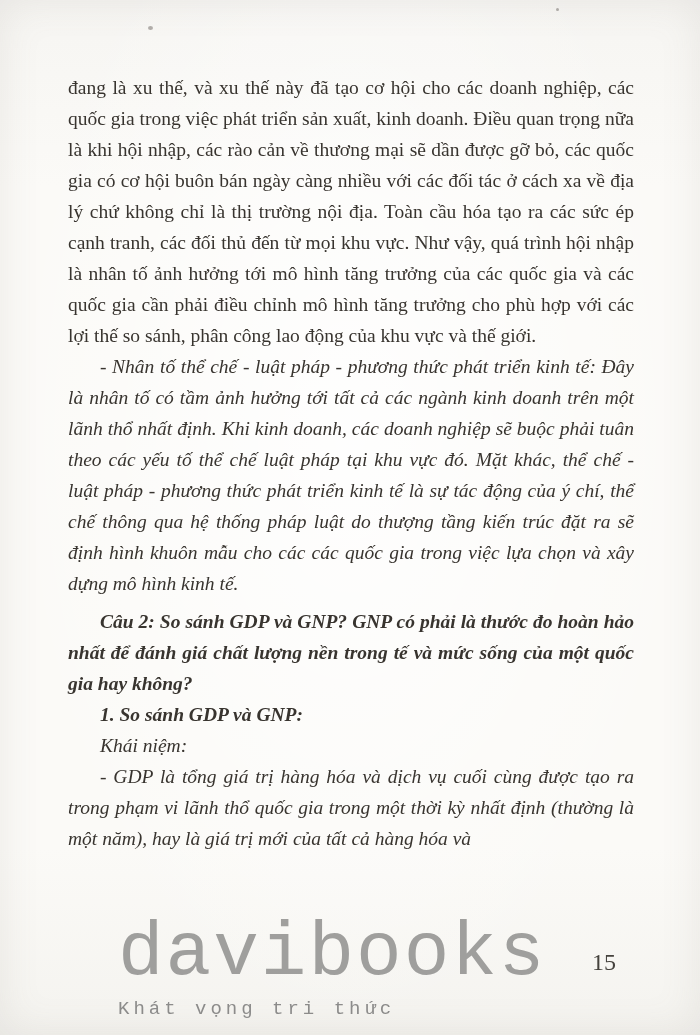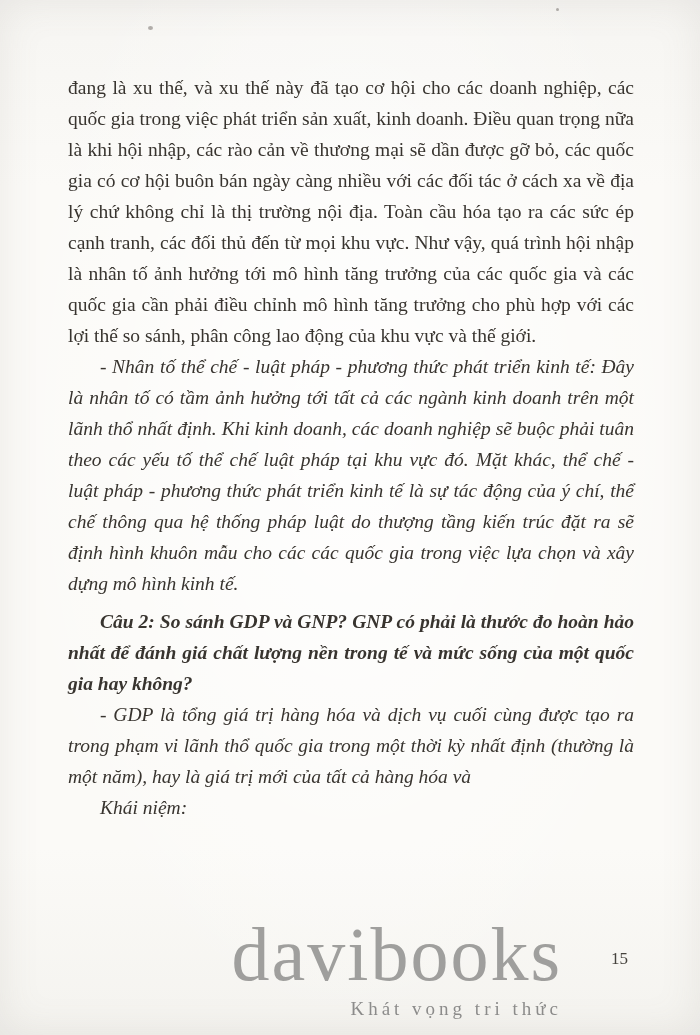--- a/index.html
+++ b/index.html
@@ -48,65 +48,67 @@
     font-style: italic;
   }
   .content p.sub-italic {
     font-style: italic;
   }
   .watermark {
     position: absolute;
     left: 118px;
     top: 916px;
     width: 444px;
-    text-align: right;
+    text-align: left;
     z-index: 2;
     pointer-events: none;
+    font-family: Liberation Mono, monospace;
   }
   .watermark .wm-title {
     font-size: 76px;
     line-height: 76px;
     color: rgba(125,125,124,0.72);
     letter-spacing: 2px;
   }
   .watermark .wm-tagline {
     font-size: 19px;
     line-height: 30px;
     margin-top: 2px;
     color: rgba(110,110,110,0.78);
     letter-spacing: 4px;
   }
   .page-number {
     position: absolute;
     top: 949px;
-    right: 72px;
-    font-size: 17px;
+    right: 84px;
+    font-size: 24px;
     color: #45423d;
     z-index: 3;
   }
 </style>
 </head>
 <body>
 
 <div class="page">
 
   <span class="speck a"></span>
   <span class="speck b"></span>
 
   <div class="content">
     <p>đang là xu thế, và xu thế này đã tạo cơ hội cho các doanh nghiệp, các quốc gia trong việc phát triển sản xuất, kinh doanh. Điều quan trọng nữa là khi hội nhập, các rào cản về thương mại sẽ dần được gỡ bỏ, các quốc gia có cơ hội buôn bán ngày càng nhiều với các đối tác ở cách xa về địa lý chứ không chỉ là thị trường nội địa. Toàn cầu hóa tạo ra các sức ép cạnh tranh, các đối thủ đến từ mọi khu vực. Như vậy, quá trình hội nhập là nhân tố ảnh hưởng tới mô hình tăng trưởng của các quốc gia và các quốc gia cần phải điều chỉnh mô hình tăng trưởng cho phù hợp với các lợi thế so sánh, phân công lao động của khu vực và thế giới.</p>
 
     <p class="indent">- Nhân tố thể chế - luật pháp - phương thức phát triển kinh tế: Đây là nhân tố có tầm ảnh hưởng tới tất cả các ngành kinh doanh trên một lãnh thổ nhất định. Khi kinh doanh, các doanh nghiệp sẽ buộc phải tuân theo các yếu tố thể chế luật pháp tại khu vực đó. Mặt khác, thể chế - luật pháp - phương thức phát triển kinh tế là sự tác động của ý chí, thể chế thông qua hệ thống pháp luật do thượng tầng kiến trúc đặt ra sẽ định hình khuôn mẫu cho các các quốc gia trong việc lựa chọn và xây dựng mô hình kinh tế.</p>
 
     <p class="indent q-heading">Câu 2: So sánh GDP và GNP? GNP có phải là thước đo hoàn hảo nhất để đánh giá chất lượng nền trong tế và mức sống của một quốc gia hay không?</p>
 
+    <p class="indent sub-bold-italic">1. So sánh GDP và GNP:</p>
+
+    <p class="indent sub-italic">Khái niệm:</p>
 
     <p class="indent">- GDP là tổng giá trị hàng hóa và dịch vụ cuối cùng được tạo ra trong phạm vi lãnh thổ quốc gia trong một thời kỳ nhất định (thường là một năm), hay là giá trị mới của tất cả hàng hóa và</p>
-
-    <p class="indent sub-italic">Khái niệm:</p>
   </div>
 
   <div class="watermark">
     <div class="wm-title">davibooks</div>
     <div class="wm-tagline">Khát vọng tri thức</div>
   </div>
 
   <div class="page-number">15</div>
 
 </div>

